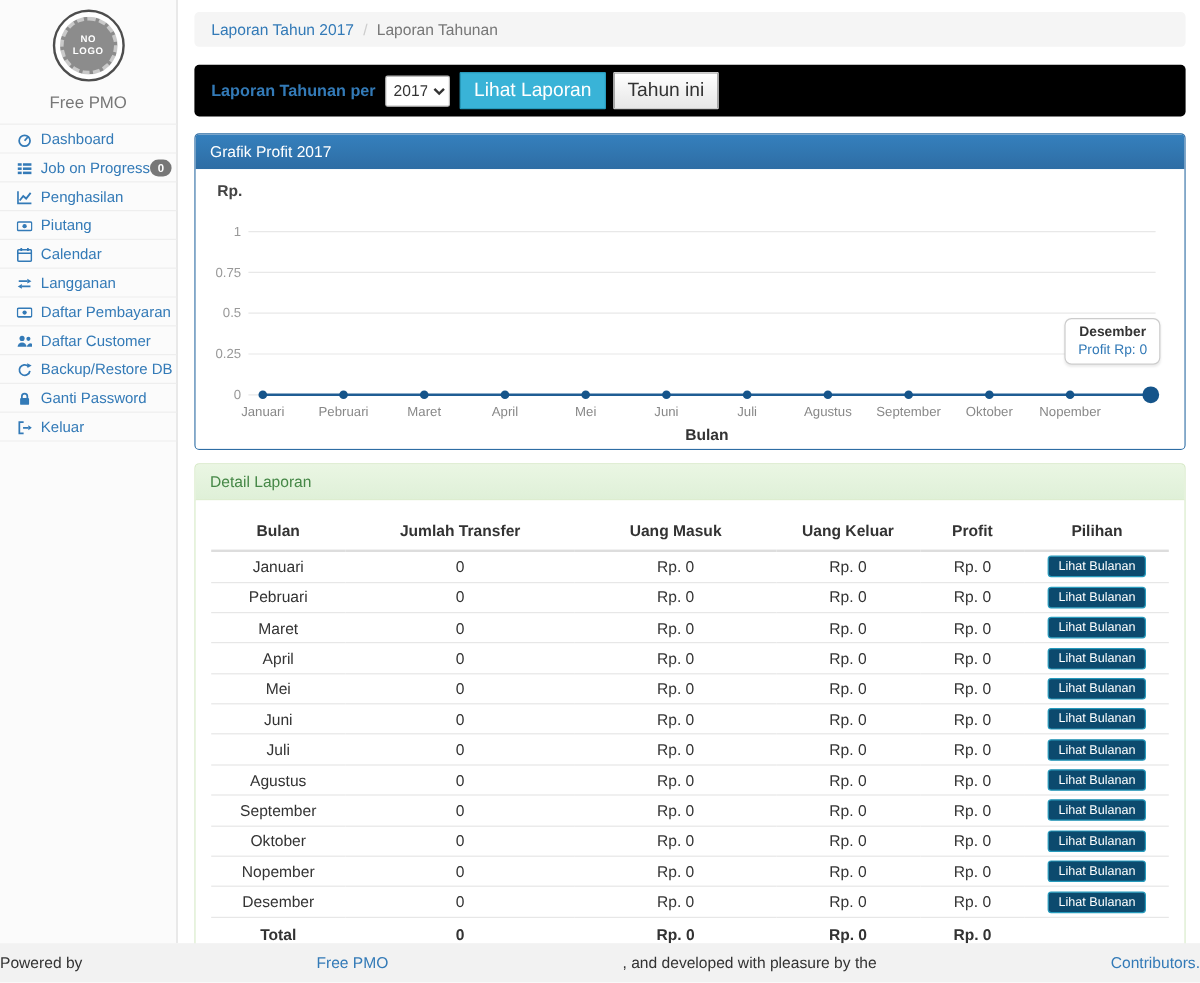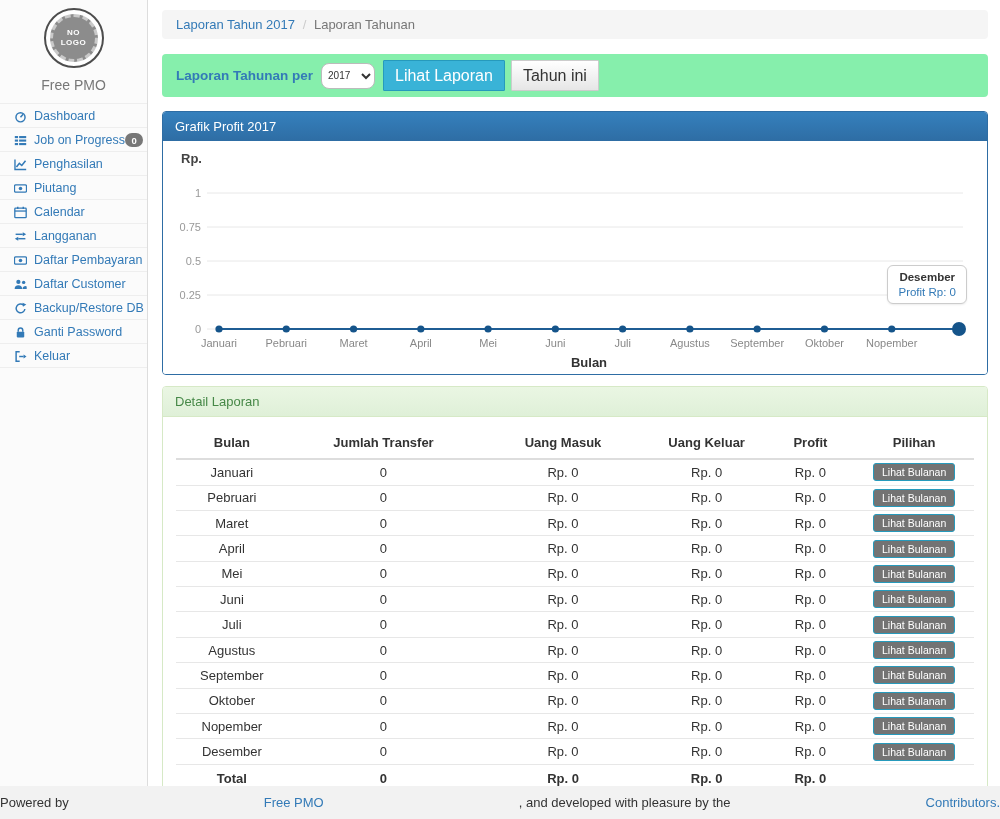--- a/index.html
+++ b/index.html
@@ -19,44 +19,44 @@
   .mi-badge { margin-left:auto; background:#777; color:#fff; border-radius:10px; font-size:9.5px; font-weight:bold; padding:1.5px 6.5px; }
   .mi-chevron { margin-left:auto; color:#5a88b5; font-size:12px; line-height:10px; }
 
   
   .content { position:absolute; left:149px; top:0; right:0; bottom:33px; background:#fff; padding:10px 12px 0 13px; }
 
   .breadcrumb { background:#f5f5f5; border-radius:4px; padding:7px 14px; font-size:13px; margin-bottom:15px; color:#777; }
   .breadcrumb a { color:#337ab7; text-decoration:none; cursor:pointer; }
   .breadcrumb .sep { color:#ccc; margin:0 4px; }
 
-  .filter-bar { background:#86efac; border-radius:4px; padding:6px 14px; display:flex; align-items:center; margin-bottom:14px; }
+  .filter-bar { background:#000000; border-radius:4px; padding:6px 14px; display:flex; align-items:center; margin-bottom:14px; }
   .filter-label { color:#337ab7; font-size:13.5px; font-weight:bold; margin-right:8px; }
-  .year-select { width:54px; height:26px; font-size:10px; border:1px solid #bbb; border-radius:8px; background:#fff; color:#333; margin-right:8px; padding:0 2px; }
+  .year-select { width:54px; height:26px; font-size:13px; border:1px solid #bbb; border-radius:2px; background:#fff; color:#333; margin-right:8px; padding:0 2px; }
   .btn { font-size:16px; border-radius:1px; padding:5px 11px; cursor:pointer; line-height:1.2; }
   .btn-info { background:#39b3d7; border:1px solid #269abc; color:#fff; margin-right:6px; }
   .btn-default { background:linear-gradient(#ffffff,#e6e6e6); border:1px solid #ccc; color:#333; }
 
   .panel { border-radius:4px; margin-bottom:11px; overflow:hidden; }
   .panel-primary { border:1px solid #2e6da4; }
   .panel-heading { font-size:13px; padding:7px 12px; }
   .heading-primary { background:linear-gradient(#3580bd,#2e6da4); color:#fff; }
   .panel-success { border:1px solid #d6e9c6; }
   .heading-success { background:linear-gradient(#eaf6e3,#dff0d8); color:#468847; border-bottom:1px solid #d6e9c6; }
 
   .chart-body { position:relative; height:233px; padding:6px 10px; background:#fff; }
   .chart-tooltip { position:absolute; right:20px; top:124px; background:#fff; border:1px solid #ccc; border-radius:6px; padding:5px 10px; text-align:center; box-shadow:0 1px 2px rgba(0,0,0,.08); }
   .tt-title { font-size:11.5px; font-weight:bold; color:#333; margin-bottom:3px; }
   .tt-value { font-size:11.5px; color:#337ab7; }
 
   .table-body { background:#fff; padding:12px 13px 14px; }
   .report-table { width:100%; border-collapse:collapse; font-size:13px; color:#333; }
   .report-table th { font-weight:bold; text-align:center; padding:6px 4px 8px; border-bottom:2px solid #ddd; }
   .report-table td { text-align:center; padding:3.2px 4px; border-bottom:1px solid #e7e7e7; height:21px; }
-  .btn-xs { background:#737373; border:1px solid #269abc; color:#fff; font-size:10.5px; padding:2px 8px; border-radius:3px; cursor:pointer; }
+  .btn-xs { background:#0c4a6e; border:1px solid #269abc; color:#fff; font-size:10.5px; padding:2px 8px; border-radius:3px; cursor:pointer; }
   .total-row td { font-weight:bold; border-bottom:none; padding-top:6px; }
 
   .footer { position:absolute; left:0; right:0; bottom:0; height:33px; background:#f2f2f2; display:flex; align-items:center; justify-content:space-between; font-size:13px; color:#333; }
   .footer a { color:#337ab7; text-decoration:none; cursor:pointer; }
 </style>
 </head>
 <body>
 
 <div class="page">
 

